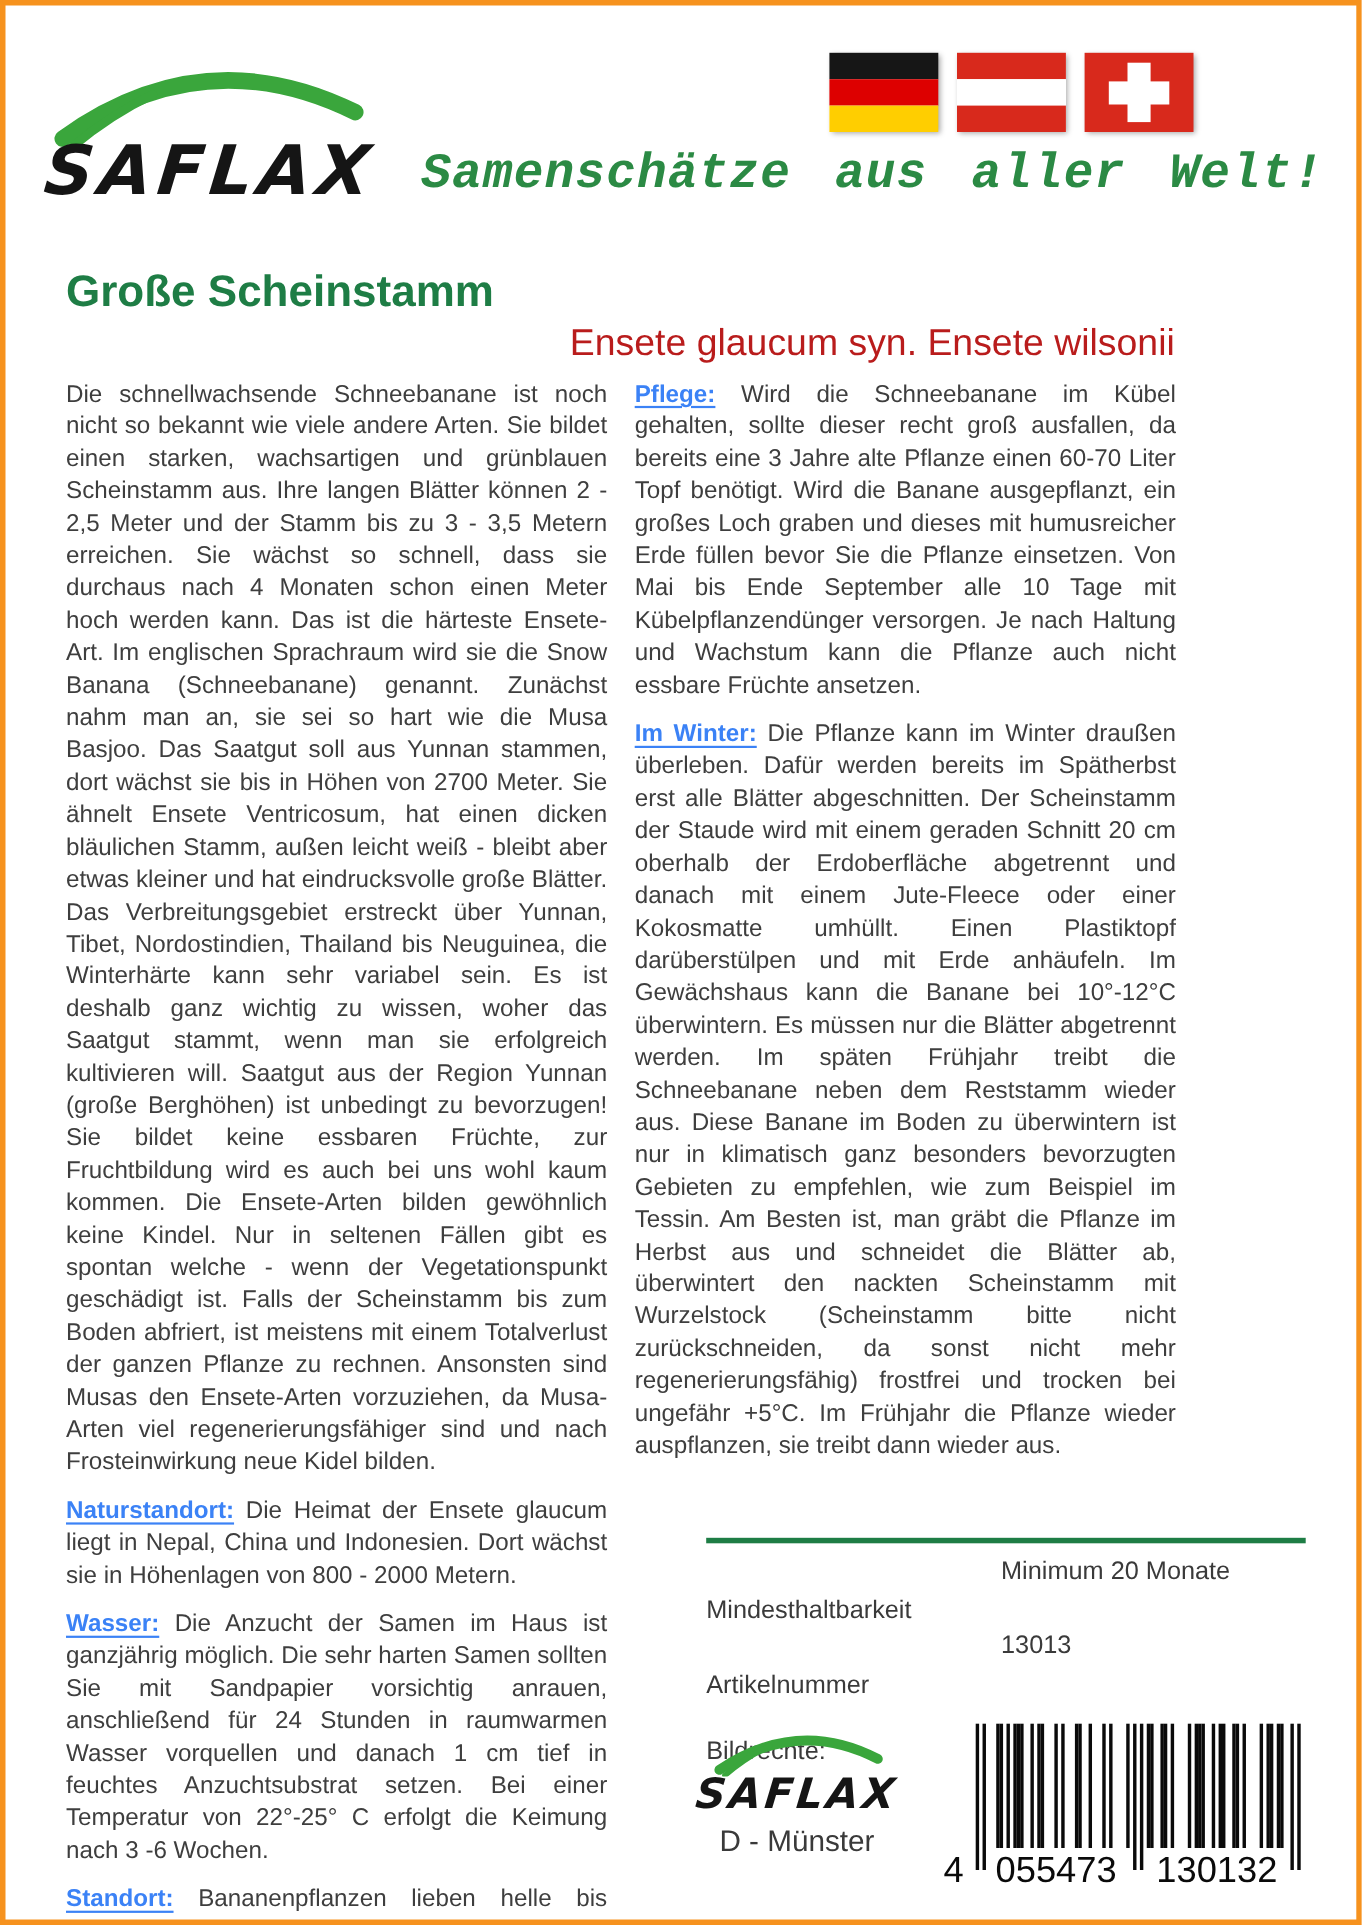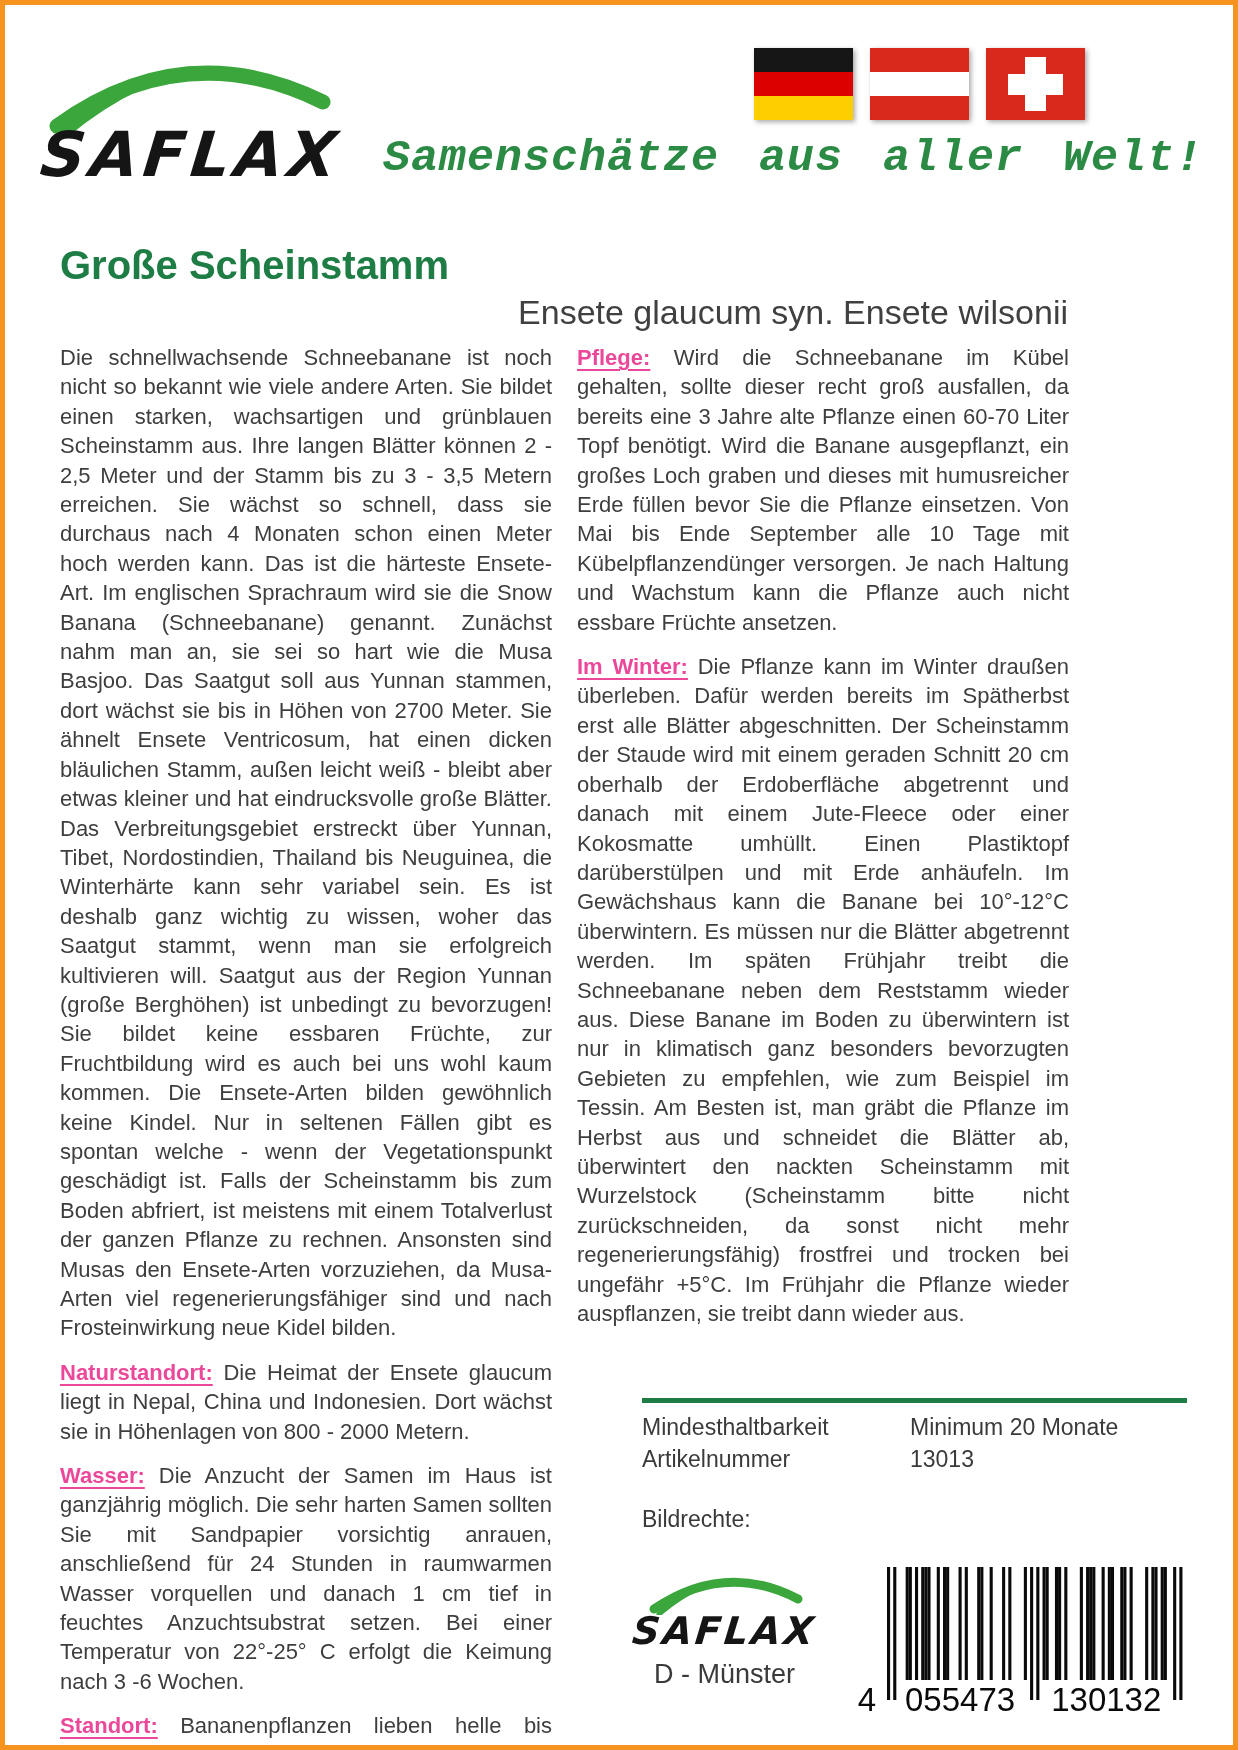--- a/index.html
+++ b/index.html
@@ -26,34 +26,34 @@
   .flag .s{position:absolute;left:0;width:100%;height:33.34%;}
   .s.t{top:0}.s.m{top:33.33%}.s.b{top:66.66%}
   .de .t{background:#161616}.de .m{background:#dd0000}.de .b{background:#ffce00}
   .at .t{background:#d8291c}.at .m{background:#ffffff}.at .b{background:#d8291c}
   .ch{background:#d8291c}
   .ch .cross-v{position:absolute;left:39px;top:9px;width:21px;height:54px;background:#fff;}
   .ch .cross-h{position:absolute;left:22px;top:26px;width:55px;height:21px;background:#fff;}
   
   .title{position:absolute;left:55px;top:238px;font-size:40px;font-weight:bold;color:#1e7d45;}
   .subtitle{position:absolute;left:480px;top:288px;width:583px;text-align:right;
-    font-size:34px;color:#404040;white-space:nowrap;}
+    font-size:34px;color:#b91c1c;white-space:nowrap;}
   
   .col{position:absolute;top:338px;width:492px;text-align:justify;
     font-size:22px;line-height:29.4px;color:#3e3e3e;}
   .col-left{left:55px;}
   .col-right{left:572px;}
   .col p{margin:0 0 15px 0;}
-  .sec-head{color:#ec4899;font-weight:bold;text-decoration:underline;
+  .sec-head{color:#3b82f6;font-weight:bold;text-decoration:underline;
     text-decoration-thickness:2px;text-underline-offset:4px;}
   
   .divider{position:absolute;left:637px;top:1393px;width:545px;height:5px;background:#1e7d45;}
   .info{position:absolute;left:637px;top:1406px;width:545px;font-size:23px;color:#3a3a3a;line-height:32px;}
   .info-row{display:flex;}
-  .info-label{width:268px;}
+  .info-label{width:268px;margin-top:36px;}
   .rights-label{margin-top:28px;}
   
   .footer-logo{position:absolute;left:622px;top:1552px;width:195px;text-align:center;}
   .footer-arc{display:block;margin:0 auto;}
   .footer-word{font-family:"DejaVu Sans",sans-serif;font-size:38px;font-weight:bold;
     font-style:italic;color:#151515;letter-spacing:3px;transform:skewX(-6deg);
     display:block;margin-top:-6px;}
   .footer-city{font-size:27px;color:#3a3a3a;margin-top:6px;display:block;}
   .barcode{position:absolute;left:848px;top:1560px;}
 </style>

